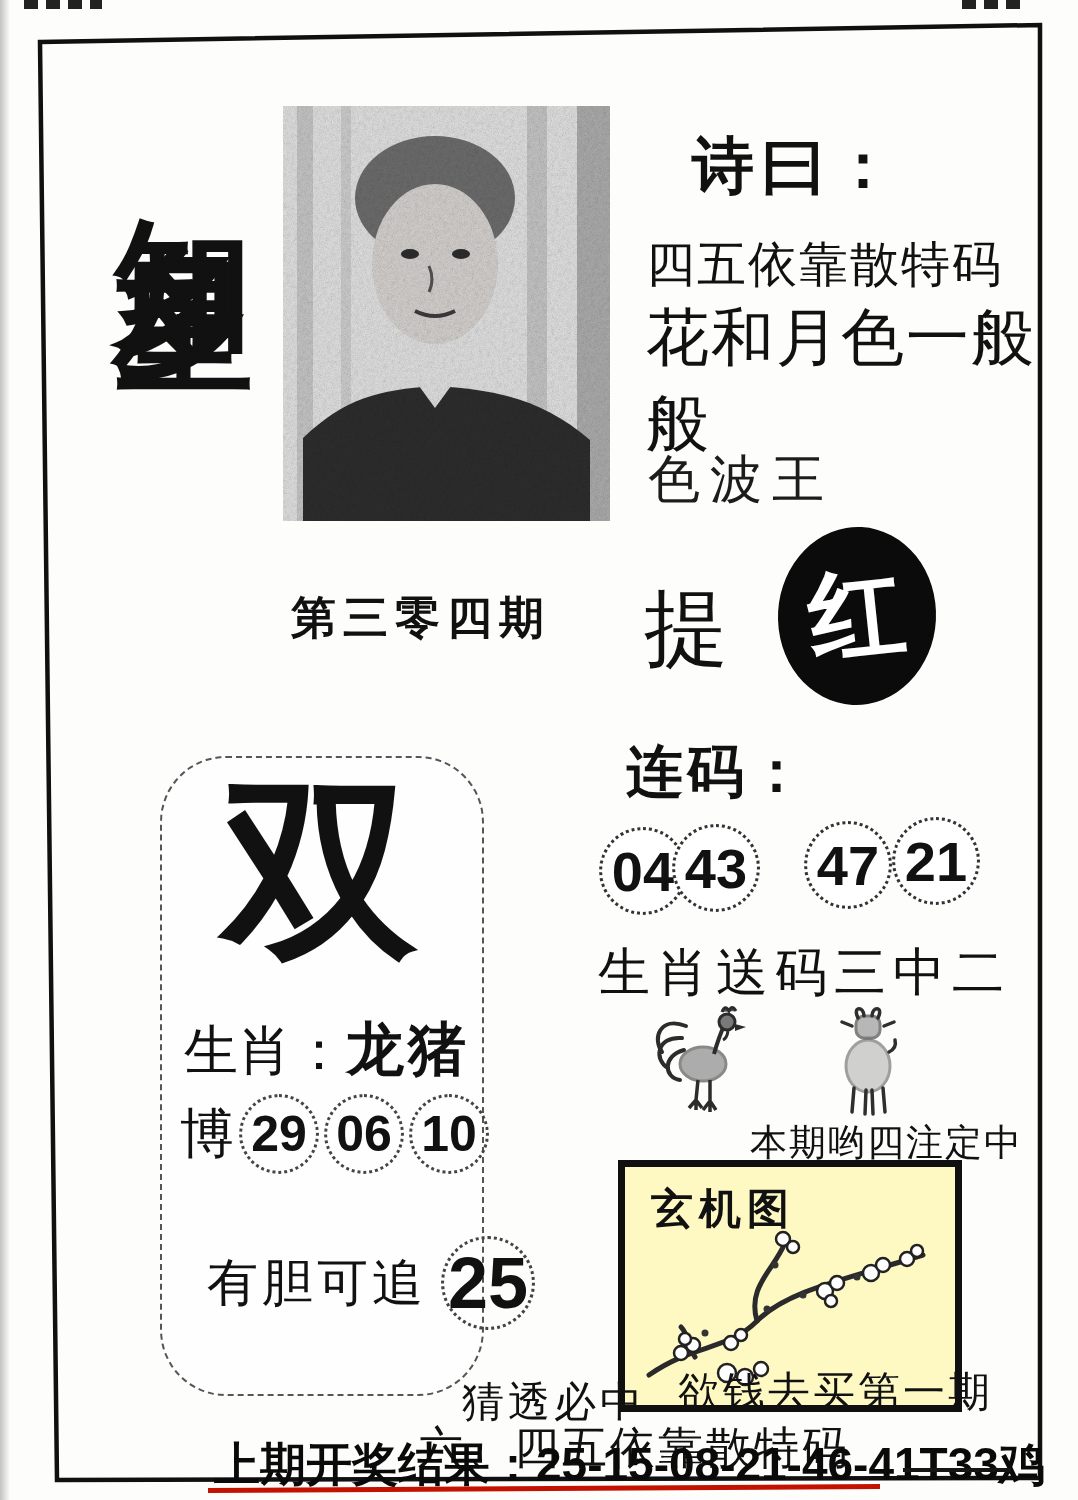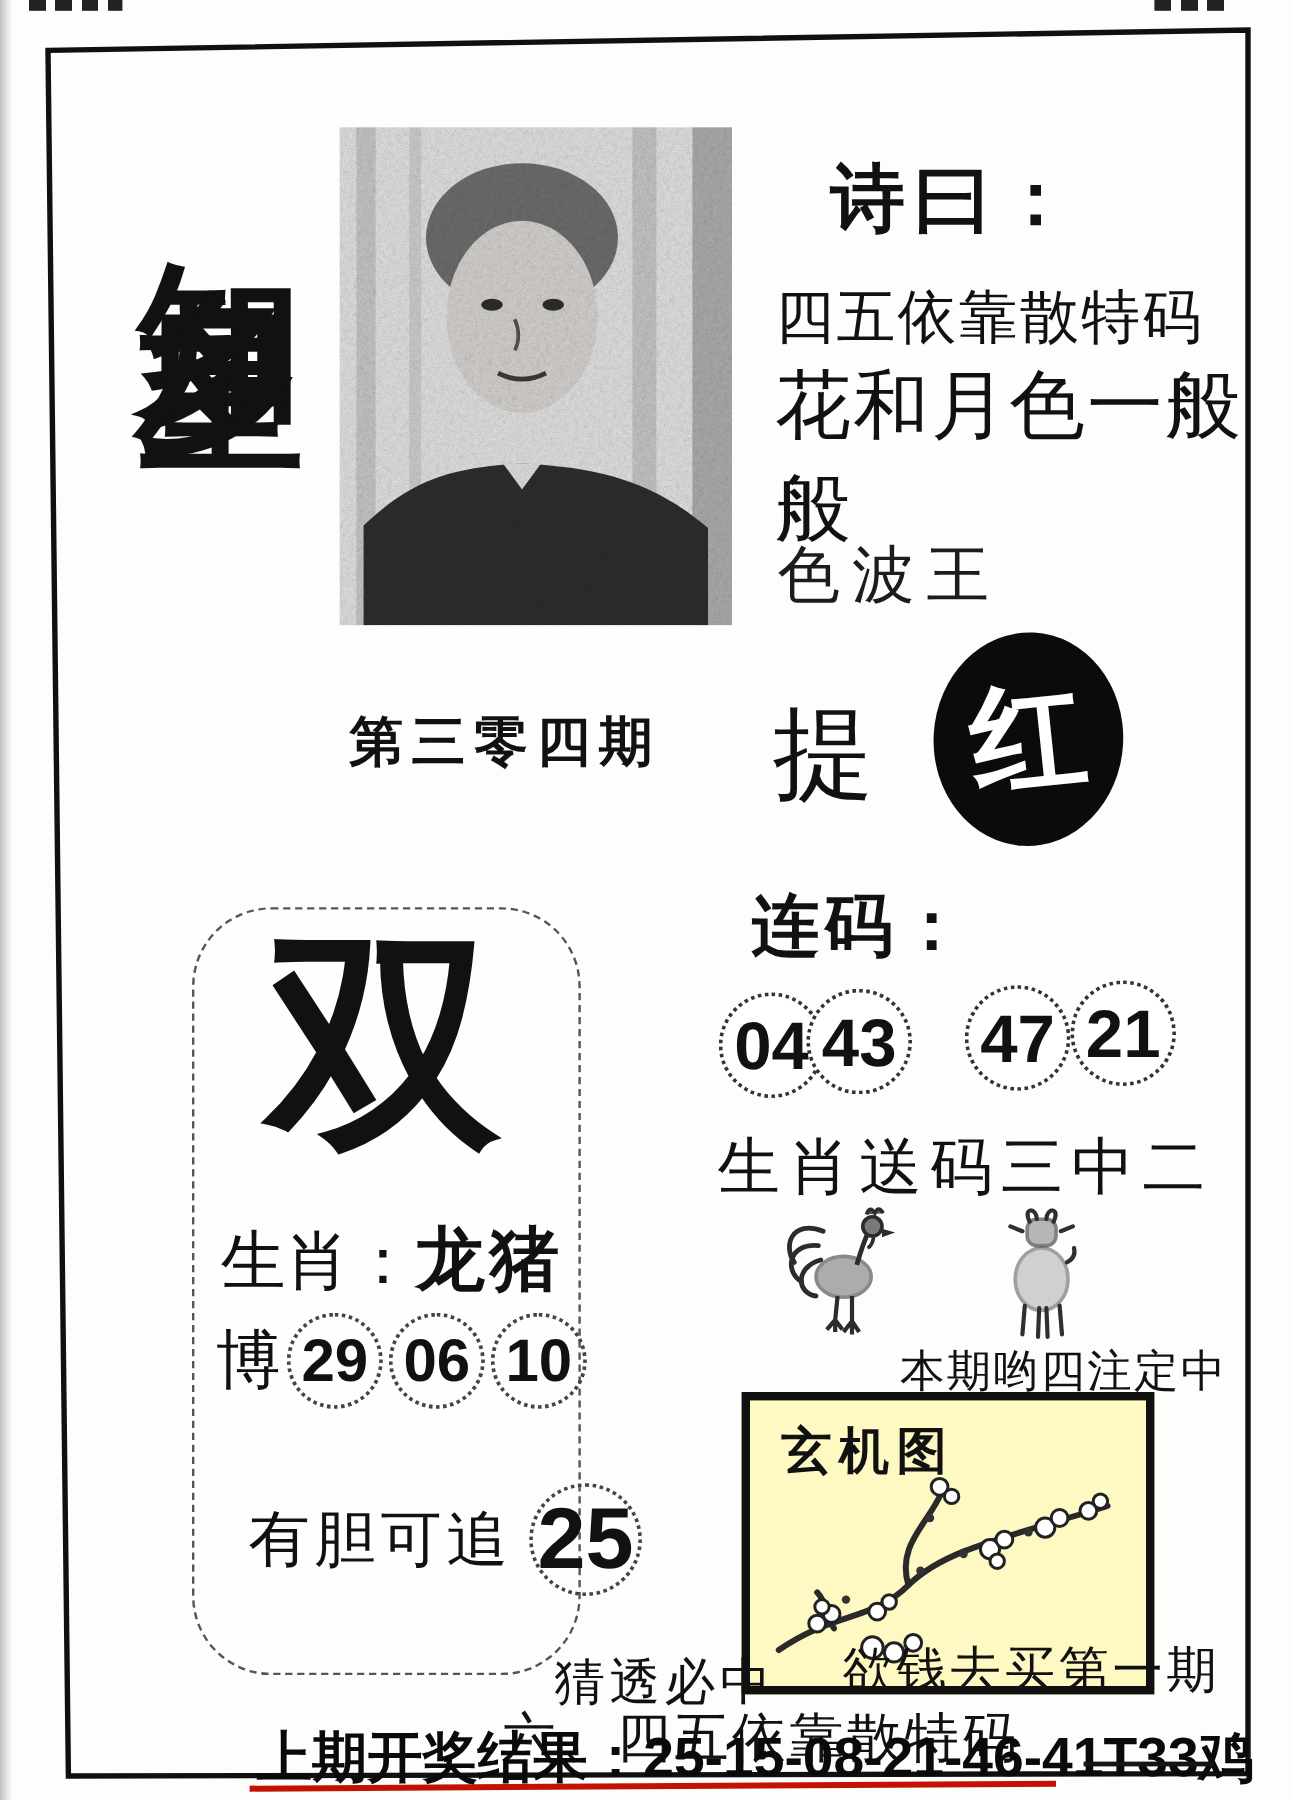--- a/index.html
+++ b/index.html
@@ -70,21 +70,21 @@
     font-family:"Liberation Sans","DejaVu Sans",sans-serif;
     font-size:50px;font-weight:bold;}
   .chase-row{left:184px;top:1236px;display:flex;align-items:center;margin-left:23px;}
   .chase-label{font-size:51px;letter-spacing:4px;}
   .chase-circle{width:88px;height:88px;border:3px dotted #444;border-radius:50%;
     margin-left:14px;display:flex;align-items:center;justify-content:center;
     font-family:"Liberation Sans","DejaVu Sans",sans-serif;
     font-size:72px;font-weight:bold;}
   
   .slogan-left{left:462px;top:1374px;font-size:42px;letter-spacing:4px;}
-  .slogan-right{left:678px;top:1364px;font-size:42px;letter-spacing:3px;margin-left:24px;}
+  .slogan-right{left:678px;top:1364px;font-size:42px;letter-spacing:3px;}
   .slogan-bottom{left:418px;top:1418px;font-size:45px;letter-spacing:3px;}
   
   .last-draw{left:214px;top:1434px;font-size:46px;font-weight:bold;
     font-family:"Liberation Sans","DejaVu Sans",sans-serif;color:#0a0a0a;
     white-space:nowrap;}
   .red-underline{left:208px;top:1486px;width:672px;height:5px;background:#c41200;
     transform:rotate(-0.35deg);}
   .short-rule{left:903px;top:1468px;width:108px;height:4px;background:#151515;}
 </style>
 </head>

